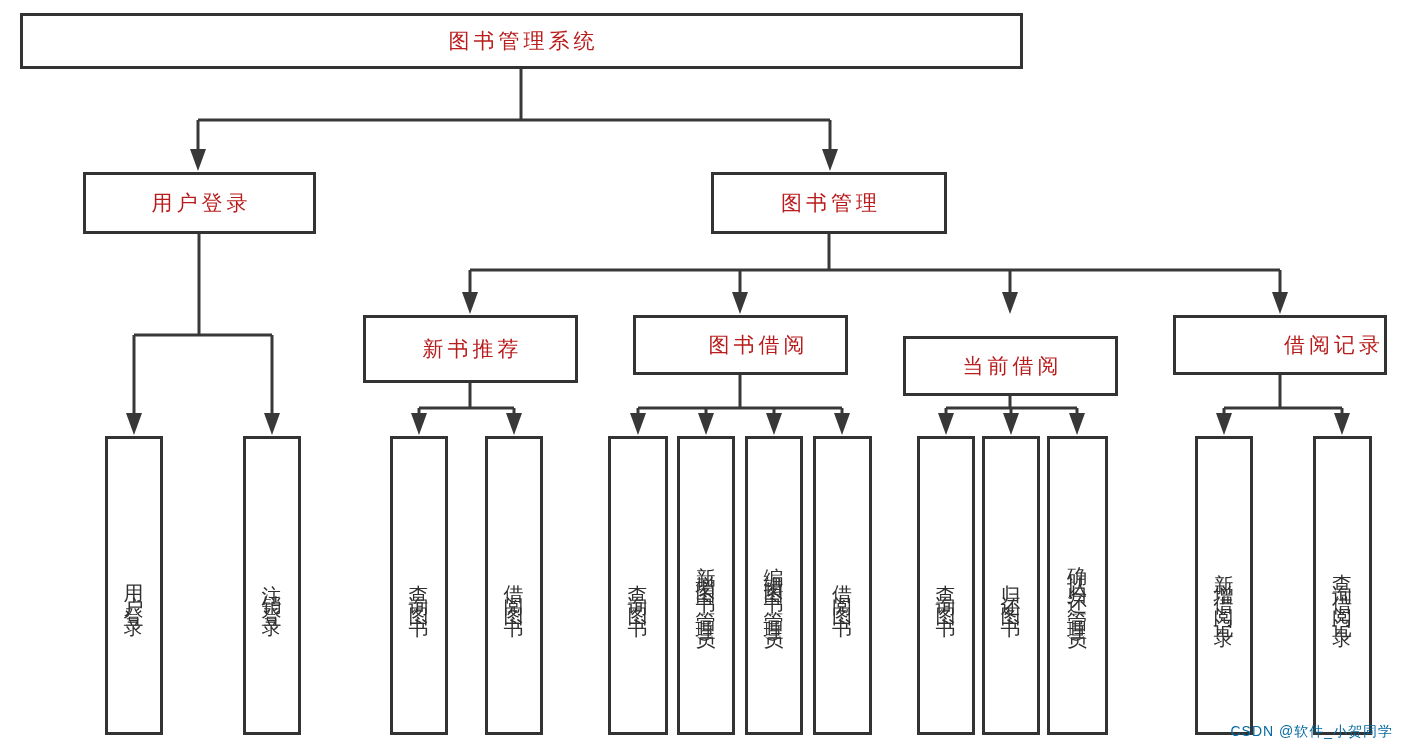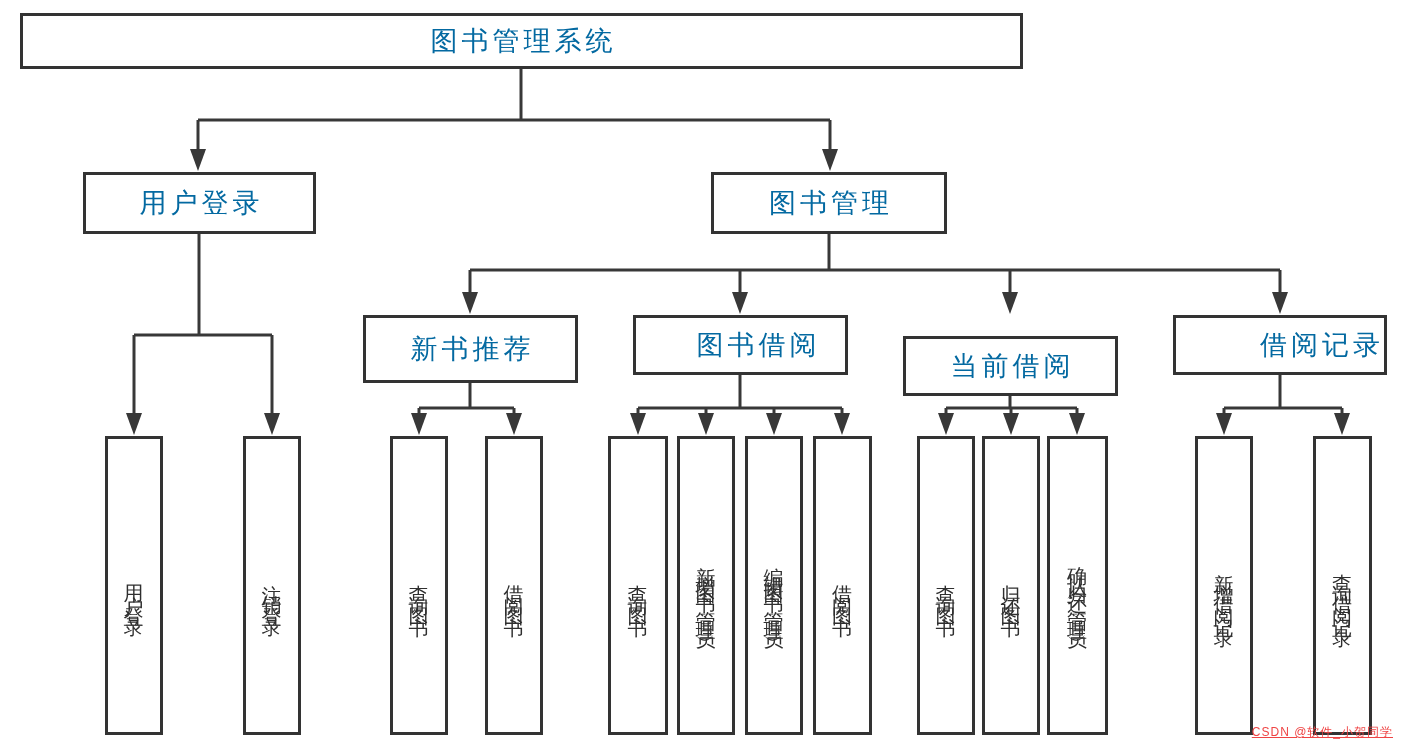--- a/index.html
+++ b/index.html
@@ -29,45 +29,44 @@
     position: absolute;
     box-sizing: border-box;
     border: 3px solid #333333;
     background: #ffffff;
     display: flex;
     align-items: center;
     justify-content: center;
     z-index: 2;
   }
   .node .hlabel {
-    font-size: 27px;
+    font-size: 21px;
     letter-spacing: 4px;
-    color: #0369a1;
+    color: #b91c1c;
     white-space: nowrap;
     text-indent: 4px; 
   }
   .node .vlabel {
     writing-mode: vertical-rl;
     text-orientation: mixed;
     font-size: 20px;
     letter-spacing: 11px;
     color: #2f2f2f;
     line-height: 1;
     margin-bottom: -11px; 
   }
   .watermark {
     position: absolute;
     right: 12px;
     bottom: 6px;
-    font-size: 12px;
-    color: #ef4444;
+    font-size: 14px;
+    color: #0369a1;
     letter-spacing: 1px;
     z-index: 3;
     white-space: nowrap;
-    text-decoration: underline;
   }
 </style>
 </head>
 <body>
 
 <div class="stage">
 
   <svg class="connectors" viewBox="0 0 1405 747" xmlns="http://www.w3.org/2000/svg">
     <g stroke="#383838" stroke-width="3" fill="none">
 

